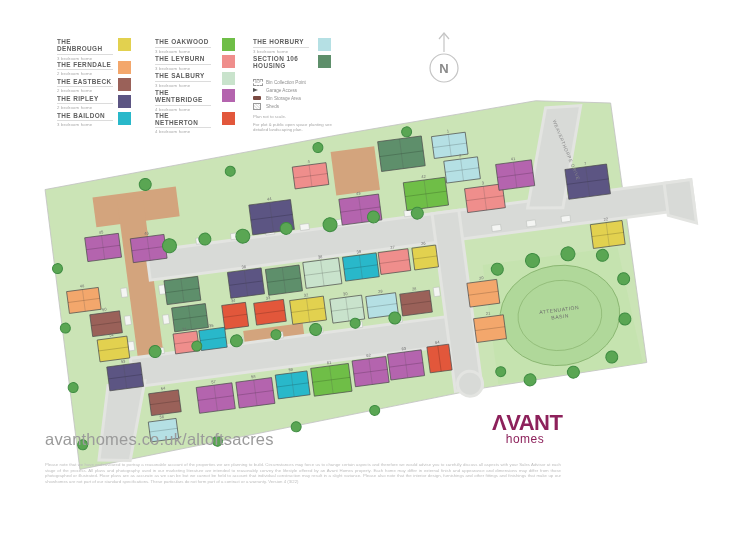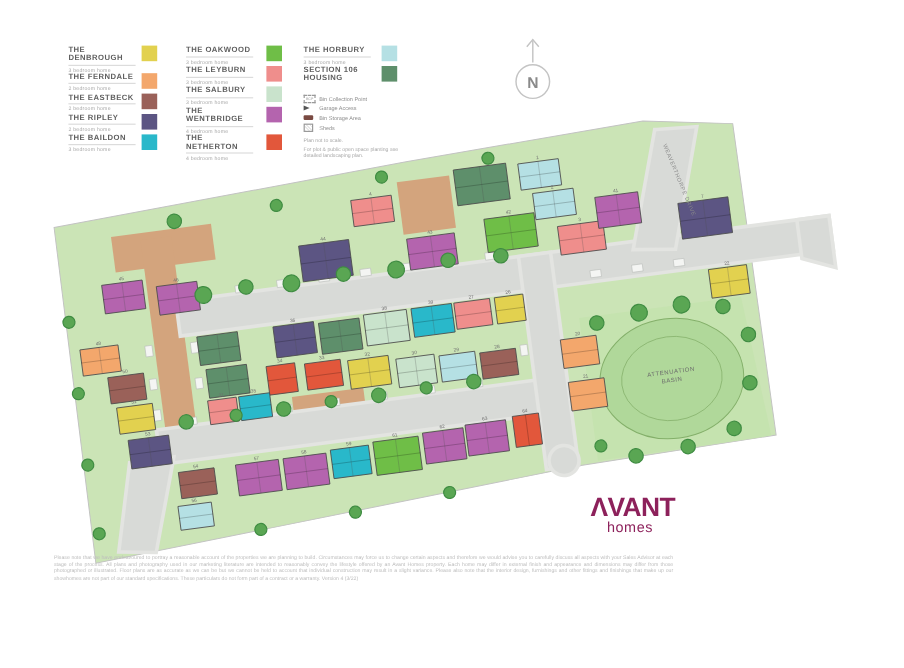--- a/index.html
+++ b/index.html
@@ -500,19 +500,20 @@
           <circle cx="280" cy="420" r="5" fill="#5AA653" stroke="#3F8C42" stroke-width="1"></circle>
           <circle cx="360" cy="414" r="5" fill="#5AA653" stroke="#3F8C42" stroke-width="1"></circle>
         </g>
 
       <text id="basin-l1" x="556" y="340" text-anchor="middle" font-size="5" letter-spacing="0.5" fill="#6b6b6b">ATTENUATION</text>
       <text id="basin-l2" x="556" y="347" text-anchor="middle" font-size="5" letter-spacing="0.5" fill="#6b6b6b">BASIN</text>
       <text id="road-label" x="574" y="150" font-size="4.6" letter-spacing="0.6" fill="#8a8a8a" transform="rotate(75 574 150)">WEAVERTHORPE DRIVE</text>
     </g>
   </svg>
 
+  <div class="site-url">avanthomes.co.uk/altoftsacres</div>
   <div class="logo">
     <div class="logo-brand" style="color: rgb(141, 33, 91);">ΛVANT</div>
     <div class="logo-sub" style="color: rgb(141, 33, 91);">homes</div>
   </div>
   <div class="disclaimer">Please note that we have endeavoured to portray a reasonable account of the properties we are planning to build. Circumstances may force us to change certain aspects and therefore we would advise you to carefully discuss all aspects with your Sales Advisor at each stage of the process. All plans and photography used in our marketing literature are intended to reasonably convey the lifestyle offered by an Avant Homes property. Each home may differ in external finish and appearance and dimensions may differ from those photographed or illustrated. Floor plans are as accurate as we can be but we cannot be held to account that individual construction may result in a slight variance. Please also note that the interior design, furnishings and other fittings and finishings that make up our showhomes are not part of our standard specifications. These particulars do not form part of a contract or a warranty. Version 4 (3/22)</div>
 
 </div>
 
 </body></html>

